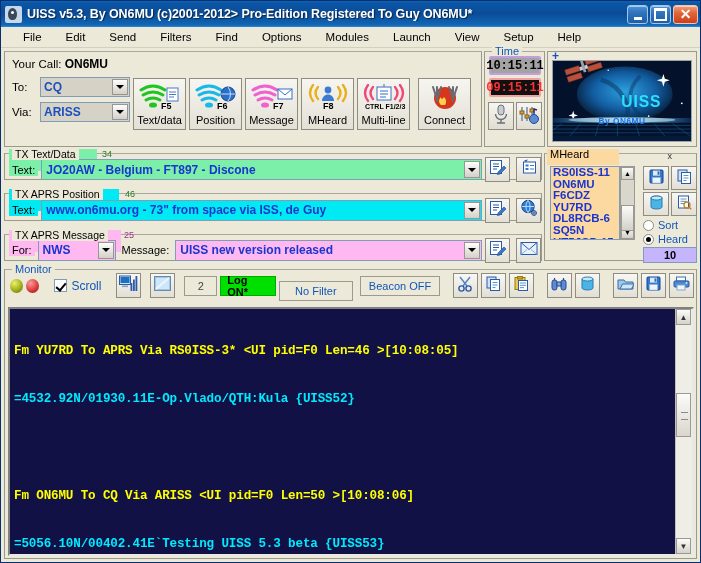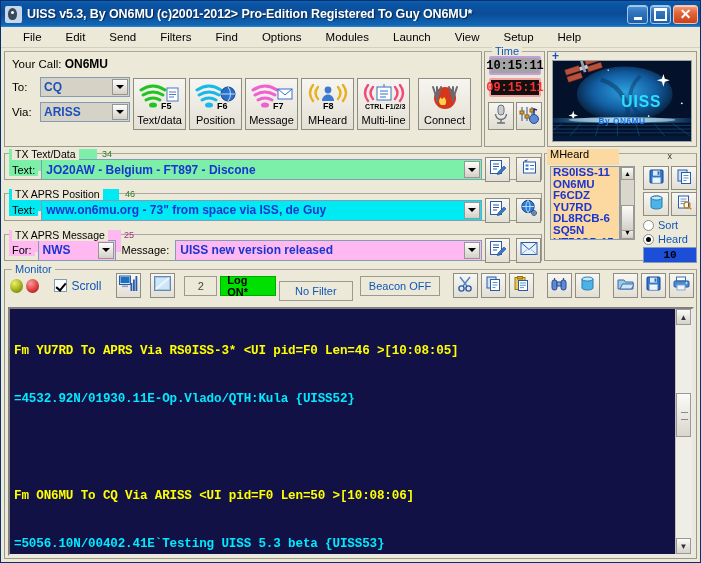--- a/index.html
+++ b/index.html
@@ -245,23 +245,23 @@
   .mh-sb .thumb{position:absolute;left:0;top:38px;width:13px;height:26px;background:linear-gradient(180deg,#fbfbf9,#d4d0c8);border:1px solid #9b9a92;}
   .mh-btns { position:absolute; left:98px; top:12px; display:grid; grid-template-columns:26px 26px; gap:2px;}
   .mh-btns .iconbtn{width:26px;height:24px;flex:none;}
   .mh-radio { position:absolute; left:98px; top:64px; font-size:11px; color:#1056b8; }
   .mh-radio .r { display:flex;align-items:center;gap:4px;height:14px;}
   .mh-radio .dot{width:11px;height:11px;border-radius:50%;border:1px solid #8a8a84;background:#fff;
                  display:flex;align-items:center;justify-content:center;}
   .mh-radio .dot.on::after{content:"";width:5px;height:5px;border-radius:50%;background:#000;}
   .mh-count {
     position:absolute; left:98px; top:93px; width:54px; height:16px;
-    background:#1d4ed8; border:1px solid #7f9db9;
+    background:#c4b5fd; border:1px solid #7f9db9;
     display:flex;align-items:center;justify-content:center;
-    font-size:11px; color:#000; font-weight:bold;font-family:Liberation Mono, monospace;
+    font-size:11px; color:#000; font-weight:bold;
   }
 
   
   .monitor { margin-top:8px; flex:1 1 auto; position:relative; display:flex; flex-direction:column;gap:9px;}
   .mon-cap { position:absolute; left:7px; top:-7px; background:#ece9d8; padding:0 3px;
              font-size:11px; color:#1056b8; z-index:3;}
   .mon-tools { height:28px; flex:0 0 28px; display:flex; align-items:center; padding:3px 2px 0 5px; gap:3px;}
   .lamp { width:14px;height:14px;border-radius:50%; }
   .lamp.g { background: radial-gradient(circle at 35% 30%, #f0f060, #8a9a10 70%, #5a6a08); }
   .lamp.r { background: radial-gradient(circle at 35% 30%, #ff9a9a, #d03030 65%, #8a1010); }

